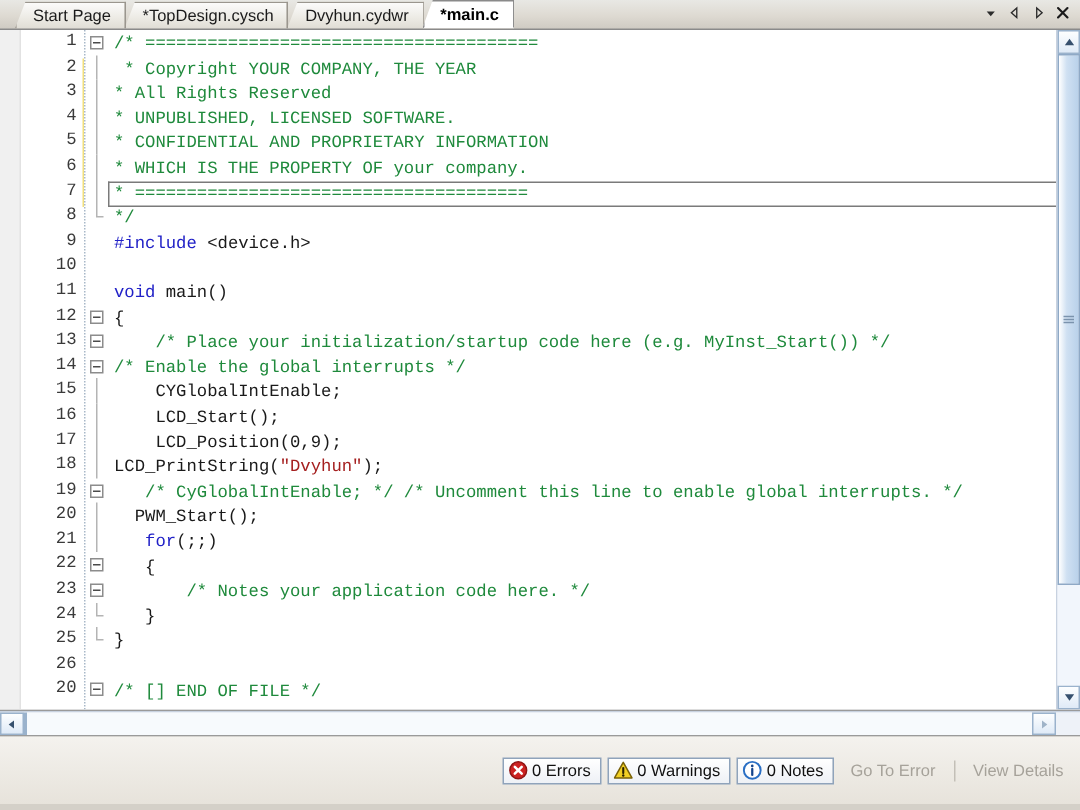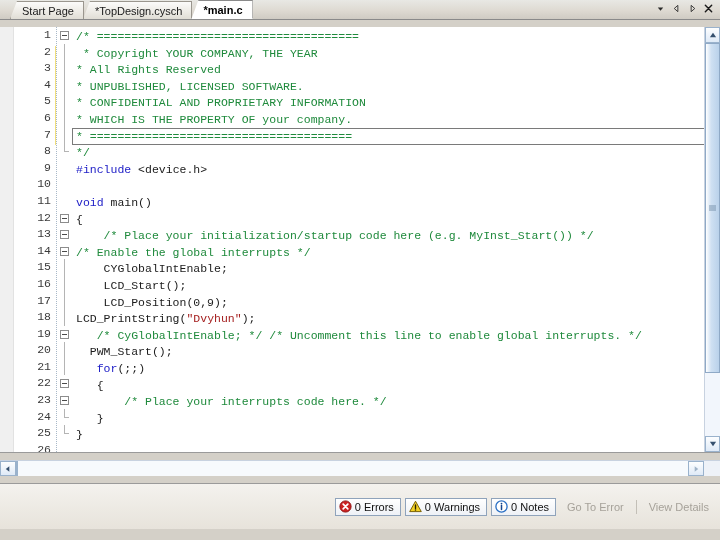--- a/index.html
+++ b/index.html
@@ -14,21 +14,20 @@
     color: #000000;
   }
 
   #app {
     width: 720px;
     height: 540px;
     position: relative;
     display: flex;
     flex-direction: column;
     background: #d4d0c8;
-    gap: 7px;
   }
 
   
   .tabbar {
     height: 20px;
     min-height: 20px;
     background: linear-gradient(to bottom, #e8e8e4 0%, #dedad2 55%, #cfcbc3 100%);
     display: flex;
     align-items: flex-end;
     position: relative;
@@ -396,20 +395,23 @@
 
 <div id="app">
 
   <div class="tabbar">
     <div id="tabs-host" style="display:flex;align-items:flex-end;height:100%;">
         <div class="tab">
           <span>Start Page</span>
         </div>
         <div class="tab">
           <span>*TopDesign.cysch</span>
+        </div>
+        <div class="tab">
+          <span>Dvyhun.cydwr</span>
         </div>
         <div class="tab active">
           <span>*main.c</span>
         </div>
       </div>
     <div class="tabbar-spacer"></div>
     <div class="tabbar-controls">
       <div class="tb-btn" title="Tab list">
         <svg viewBox="0 0 10 10" width="9" height="9">
             <path d="M2 4 L8 4 L5 7.5 Z" fill="#2b2b2b"></path>
@@ -564,21 +566,21 @@
             <div class="code-line" style="top: 201.2px;"><span class="c-cmt">    /* Place your initialization/startup code here (e.g. MyInst_Start()) */</span></div>
             <div class="code-line" style="top: 217.8px;"><span class="c-cmt">/* Enable the global interrupts */</span></div>
             <div class="code-line" style="top: 234.4px;"><span class="c-pln">    CYGlobalIntEnable;</span></div>
             <div class="code-line" style="top: 251px;"><span class="c-pln">    LCD_Start();</span></div>
             <div class="code-line" style="top: 267.6px;"><span class="c-pln">    LCD_Position(0,9);</span></div>
             <div class="code-line" style="top: 284.2px;"><span class="c-pln">LCD_PrintString(</span><span class="c-str">"Dvyhun"</span><span class="c-pln">);</span></div>
             <div class="code-line" style="top: 300.8px;"><span class="c-cmt">   /* CyGlobalIntEnable; */ /* Uncomment this line to enable global interrupts. */</span></div>
             <div class="code-line" style="top: 317.4px;"><span class="c-pln">  PWM_Start();</span></div>
             <div class="code-line" style="top: 334px;"><span class="c-pln">   </span><span class="c-kw">for</span><span class="c-pln">(;;)</span></div>
             <div class="code-line" style="top: 350.6px;"><span class="c-pln">   {</span></div>
-            <div class="code-line" style="top: 367.2px;"><span class="c-cmt">       /* Place your interrupts code here. */</span></div>
+            <div class="code-line" style="top: 367.2px;"><span class="c-cmt">       /* Notes your application code here. */</span></div>
             <div class="code-line" style="top: 383.8px;"><span class="c-pln">   }</span></div>
             <div class="code-line" style="top: 400.4px;"><span class="c-pln">}</span></div>
             <div class="code-line" style="top: 417px;"></div>
             <div class="code-line" style="top: 433.6px;"><span class="c-cmt">/* [] END OF FILE */</span></div>
           </div>
         <div id="curline-host">
             <div class="cur-line-box" style="top: 100.6px;"></div>
             <div class="cur-line-left" style="top: 100.6px; left: 0px;"></div>
           </div>
       </div>

